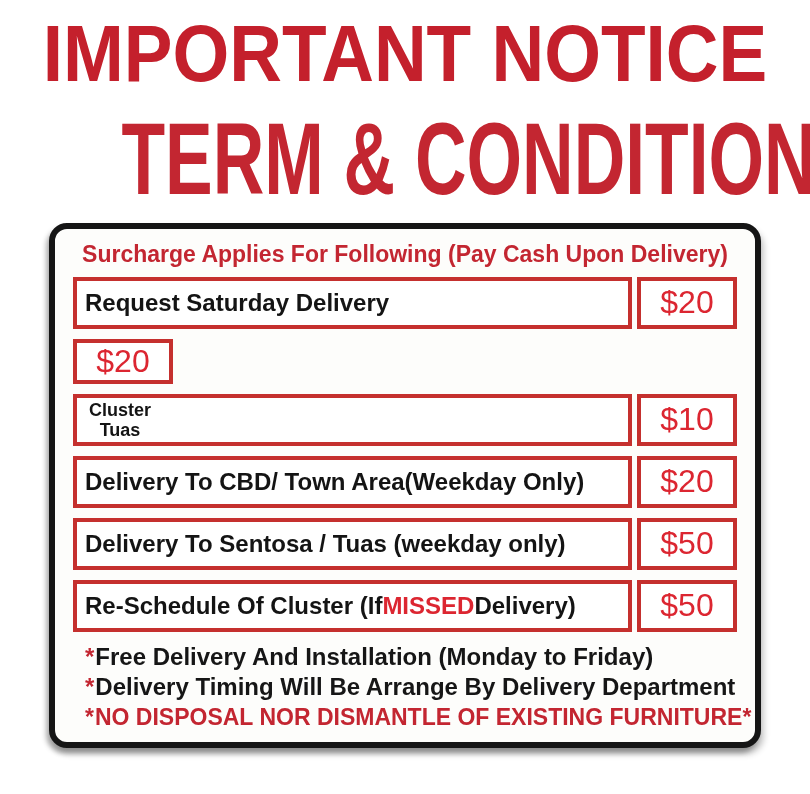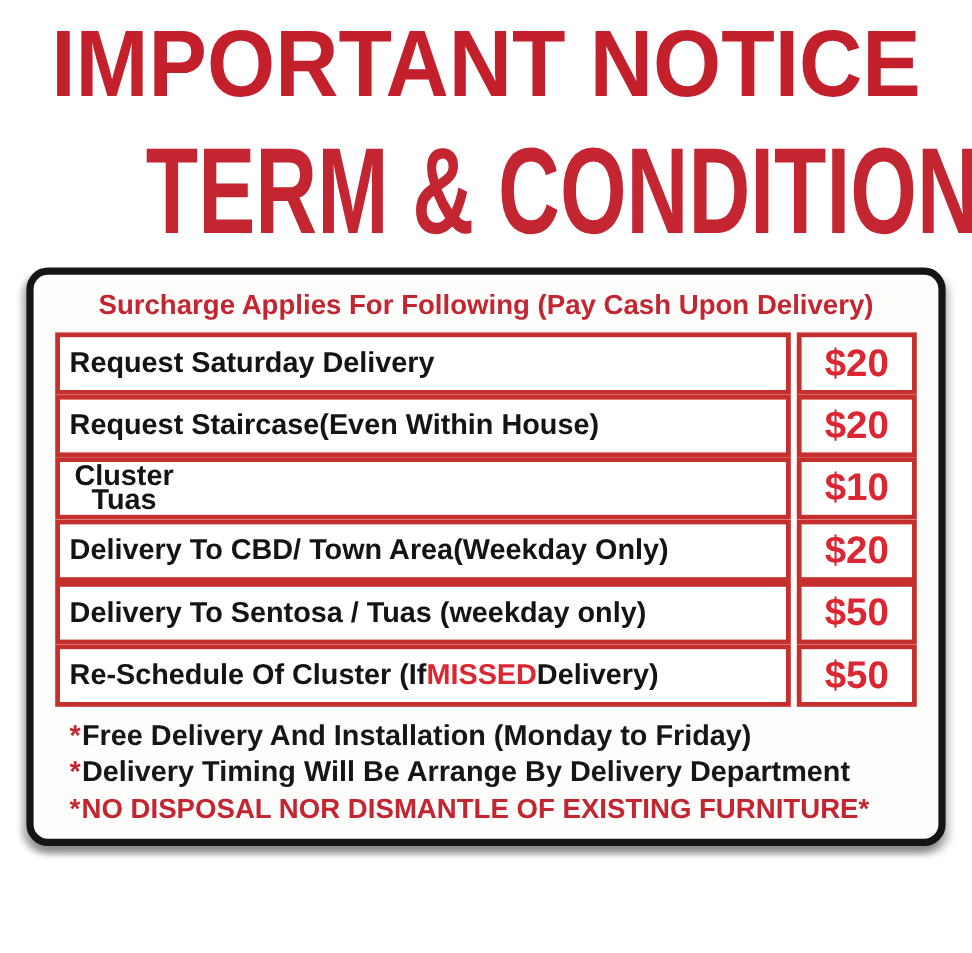--- a/index.html
+++ b/index.html
@@ -35,40 +35,40 @@
     font-size: 102px;
     font-weight: bold;
     line-height: 0.92;
     color: #c32631;
     white-space: nowrap;
     transform: scaleX(0.70);
     transform-origin: center center;
   }
   .notice-box {
     box-sizing: border-box;
-    width: 766px;
+    width: 712px;
     margin: 16px auto 0;
     background: #fdfdfb;
     border: 6px solid #151515;
     border-radius: 18px;
     box-shadow: -3px 5px 5px rgba(0,0,0,0.30), 3px 6px 6px rgba(0,0,0,0.22);
     padding: 8px 18px 10px;
   }
   .surcharge-heading {
     text-align: center;
     color: #c32631;
     font-weight: bold;
     font-size: 23px;
     margin: 4px 0 9px;
     white-space: nowrap;
   }
   .srow {
     display: flex;
     gap: 5px;
-    margin-bottom: 0;
+    margin-bottom: 10px;
   }
   .label-cell {
     flex: 1;
     box-sizing: border-box;
     border: 4px solid #c5302e;
     background: #ffffff;
     min-height: 52px;
     display: flex;
     align-items: center;
     padding: 0 8px;
@@ -80,27 +80,27 @@
   }
   .price-cell {
     width: 100px;
     box-sizing: border-box;
     border: 4px solid #c5302e;
     background: #ffffff;
     display: flex;
     align-items: center;
     justify-content: center;
     font-size: 32px;
-    font-weight: bold;
+    font-weight: normal;
     color: #dc2631;
   }
   .stack {
     display: inline-flex;
     flex-direction: column;
-    font-size: 24px;
+    font-size: 18px;
     line-height: 20px;
     margin-left: 4px;
     text-align: center;
     font-weight: bold;
   }
   .hl { color: #dc2631; }
   .footnotes {
     margin-top: 10px;
     padding-left: 12px;
   }
@@ -131,23 +131,20 @@
     <div>
 
       <div class="srow">
         <div class="label-cell">
           <span>Request Saturday Delivery</span>
         </div>
         <div class="price-cell">$20</div>
       </div>
 
       <div class="srow">
-        <div class="label-cell">
-          <span>Request Staircase(Even Within House)</span>
-        </div>
         <div class="price-cell">$20</div>
       </div>
 
       <div class="srow">
         <div class="label-cell">
           <span class="stack">
             <span>Cluster</span>
             <span>Tuas</span>
           </span>
         </div>

